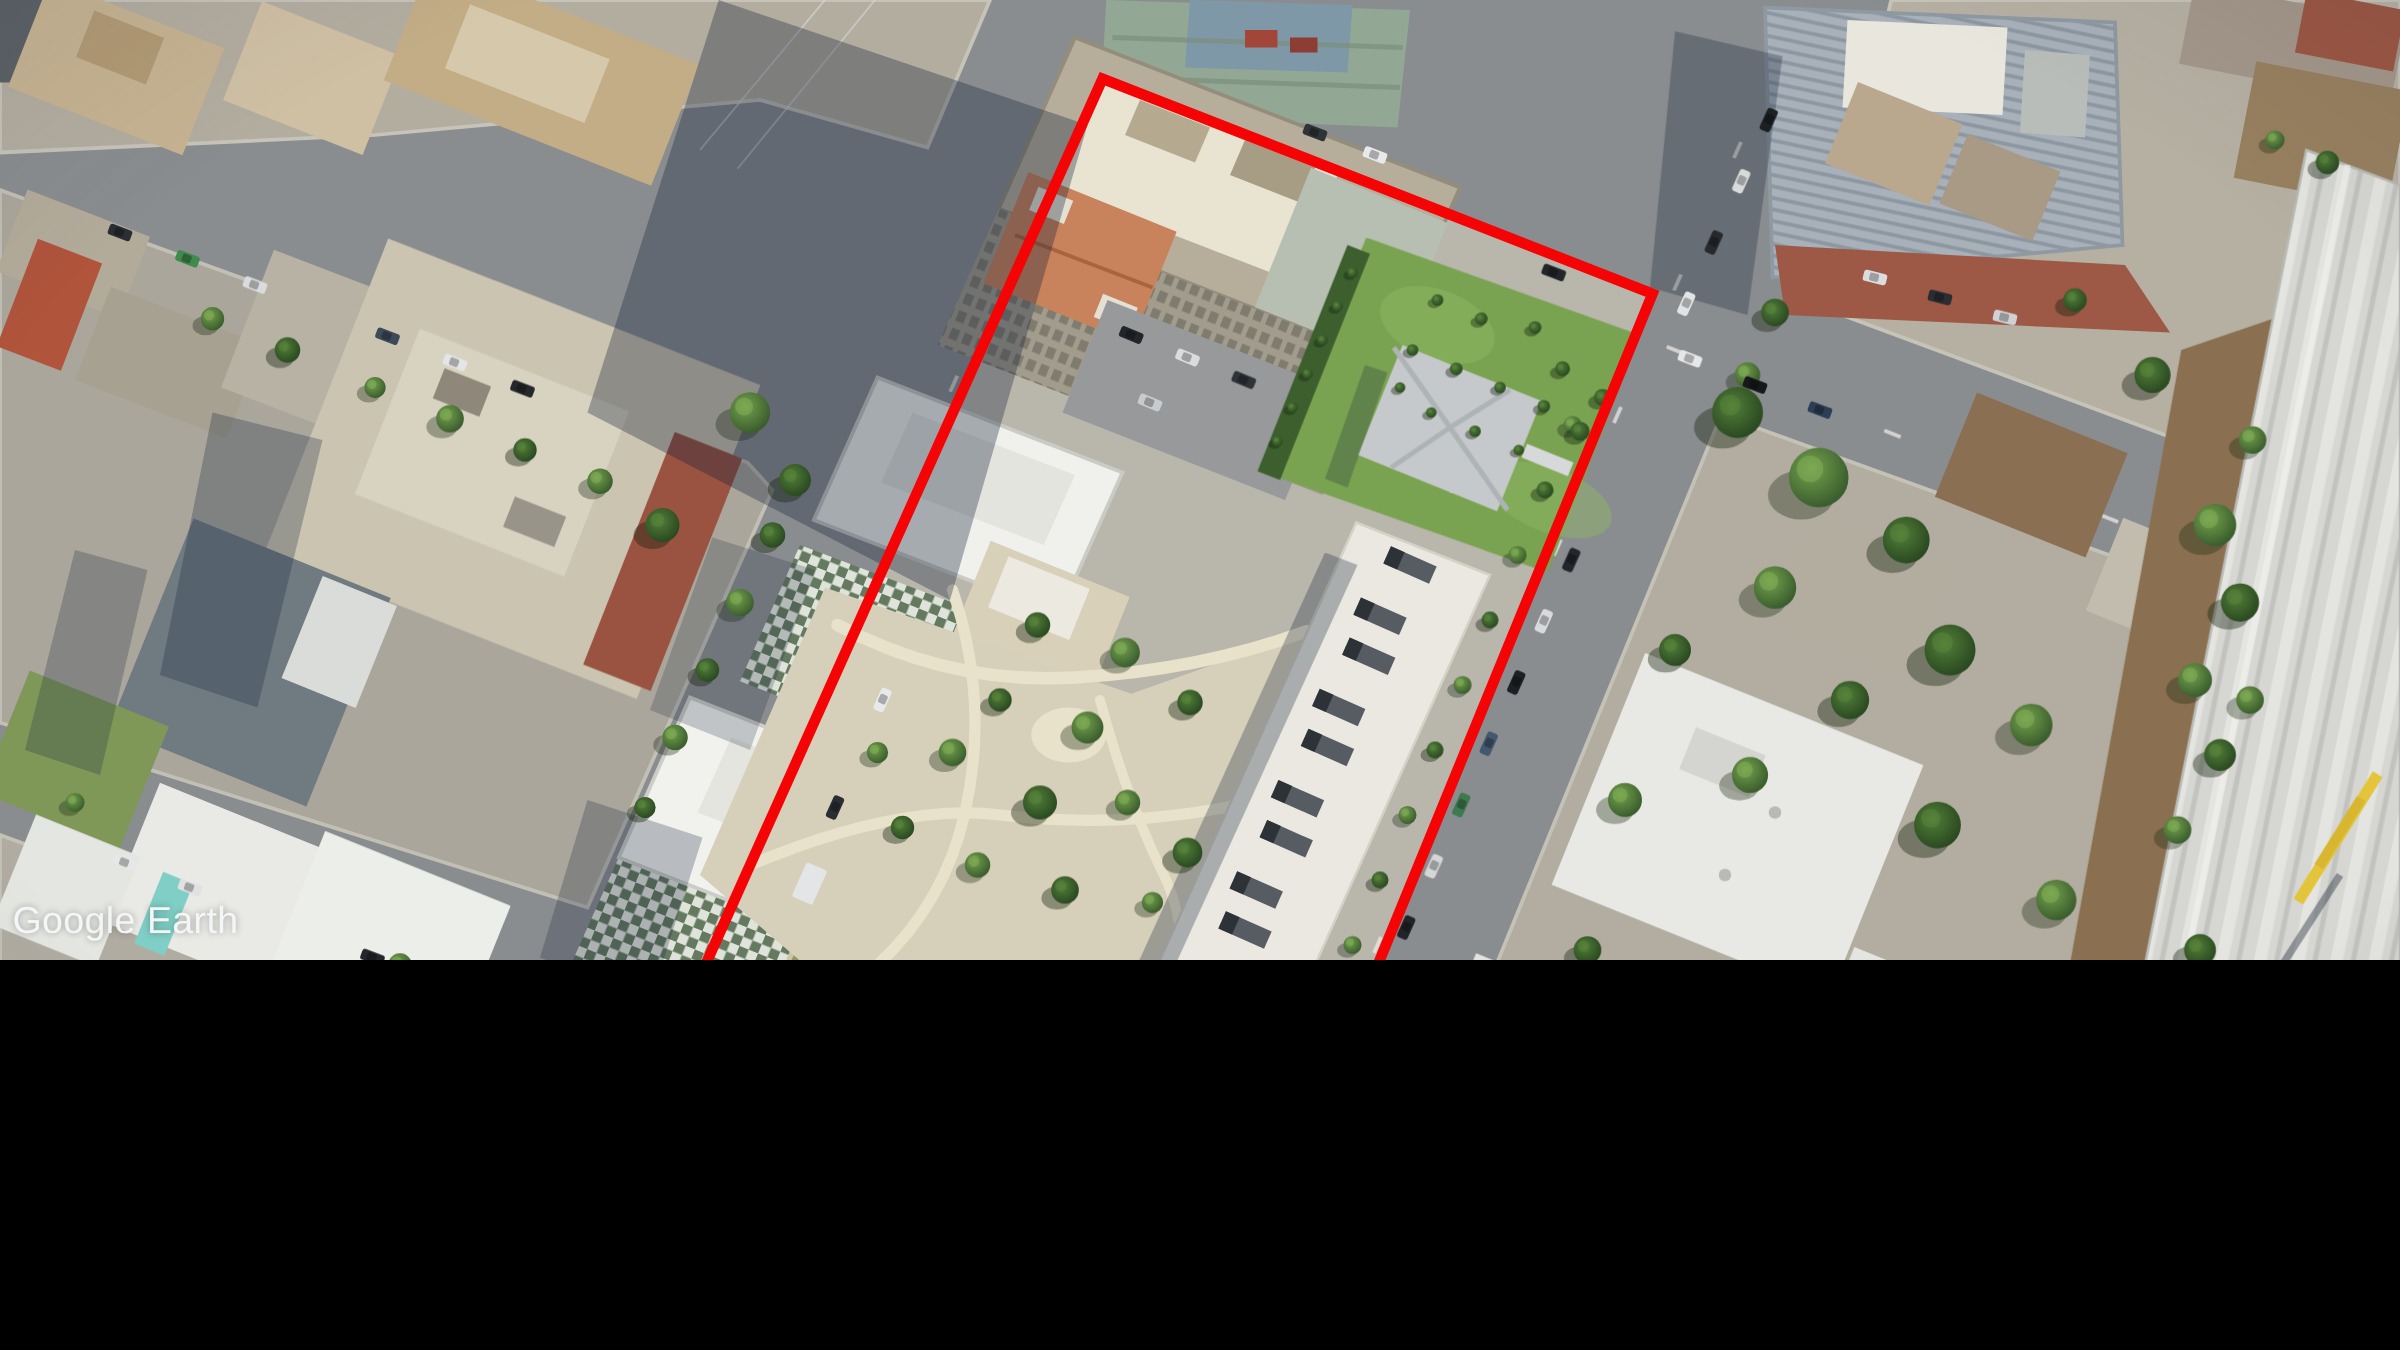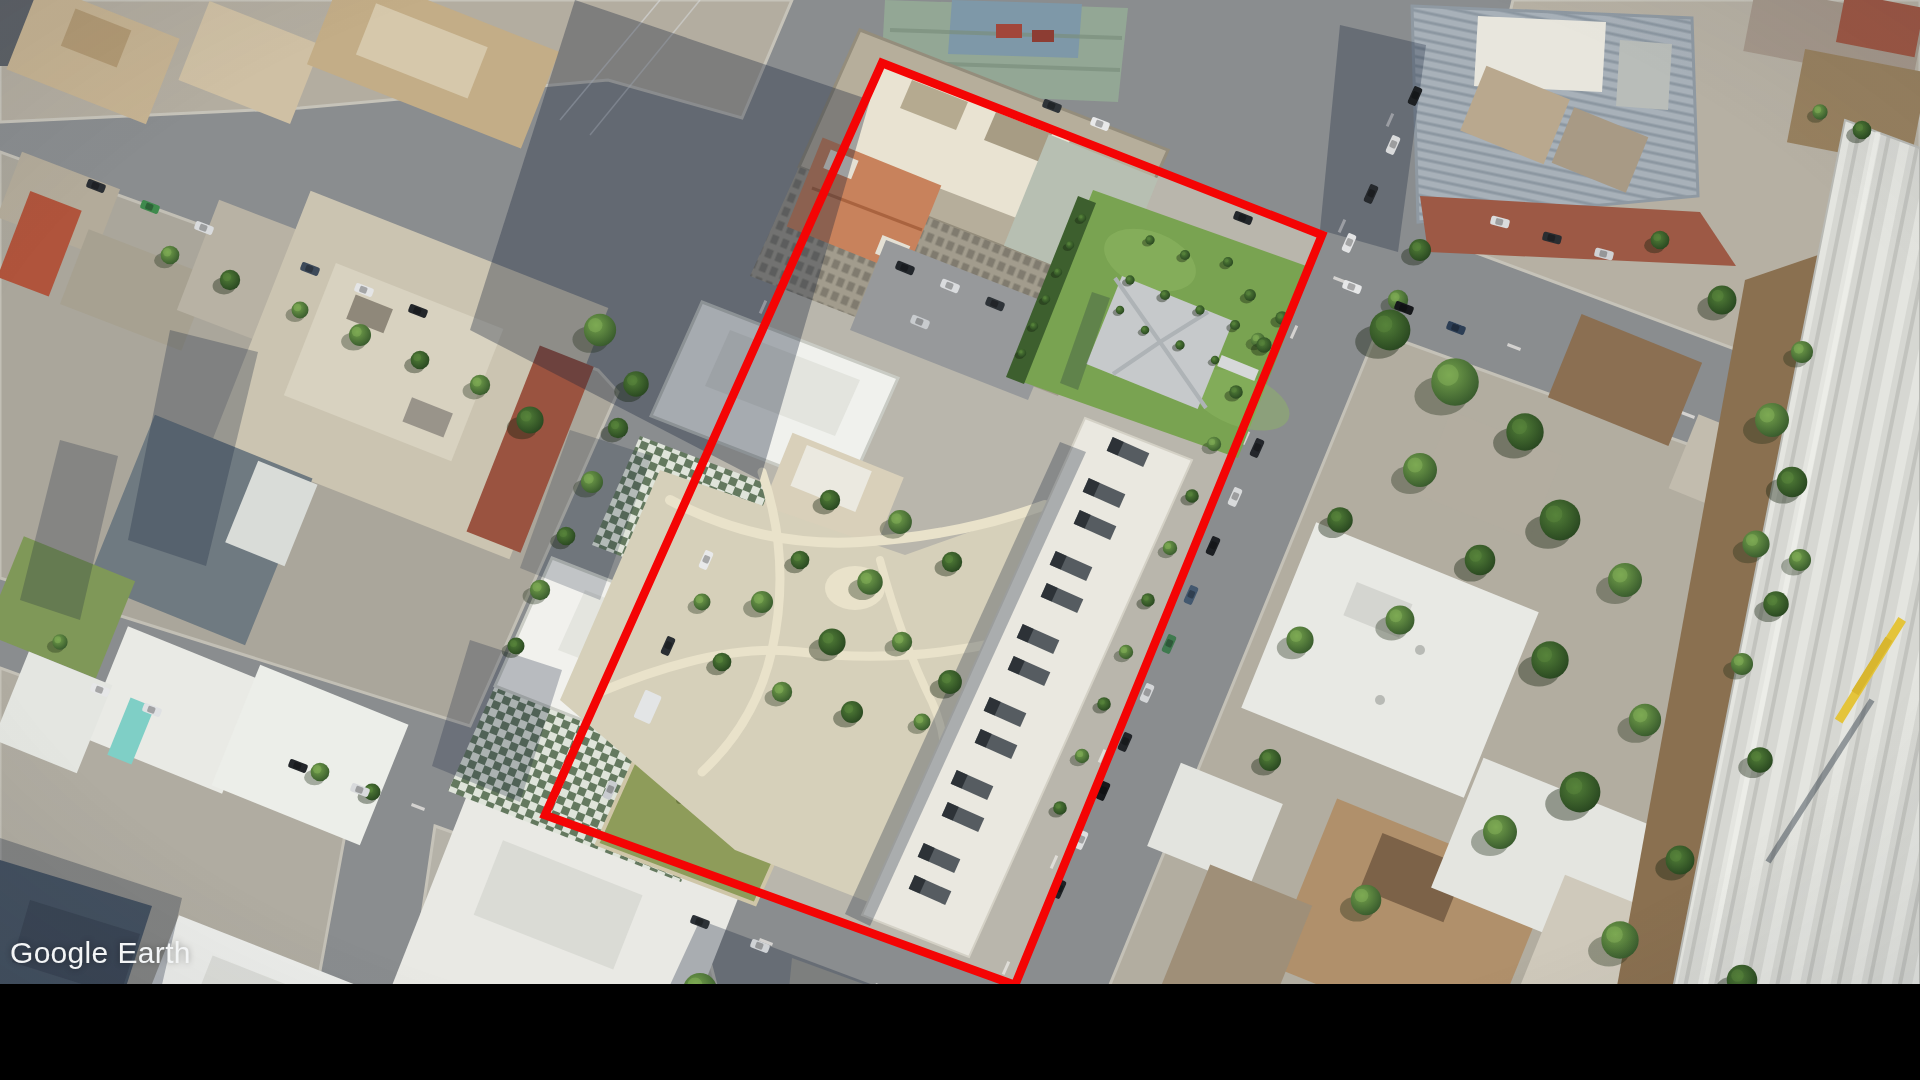--- a/index.html
+++ b/index.html
@@ -1,16 +1,16 @@
 <!DOCTYPE html>
 <html><head>
 <meta charset="utf-8">
 <style>
   html,body{margin:0;padding:0;background:#000;}
-  .stage{position:relative;width:1920px;height:984px;overflow:hidden;background:#8a8d8f;font-family:"Liberation Sans",sans-serif;}
+  .stage{position:relative;width:1920px;height:768px;overflow:hidden;background:#8a8d8f;font-family:"Liberation Sans",sans-serif;}
   .stage svg{position:absolute;left:0;top:0;display:block;}
   .watermark{position:absolute;left:10px;bottom:14px;font-size:30px;font-weight:500;letter-spacing:.3px;
     color:#f3f5f6;text-shadow:0 0 6px rgba(0,0,0,.35);user-select:none;}
   .watermark span{margin-right:9px;}
   .watermark span:last-child{margin-right:0;}
 </style>
 </head>
 <body>
 
 <div class="stage">

